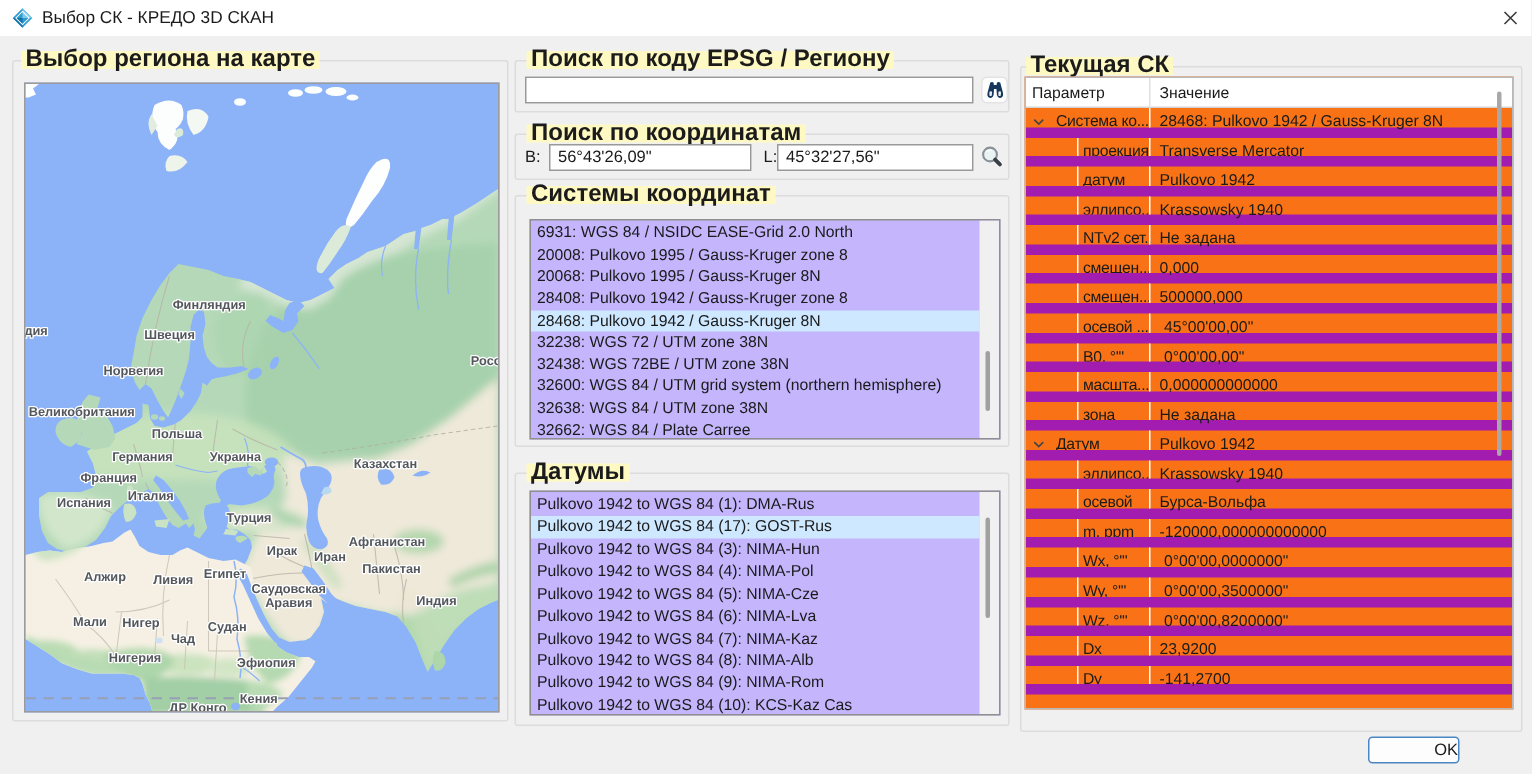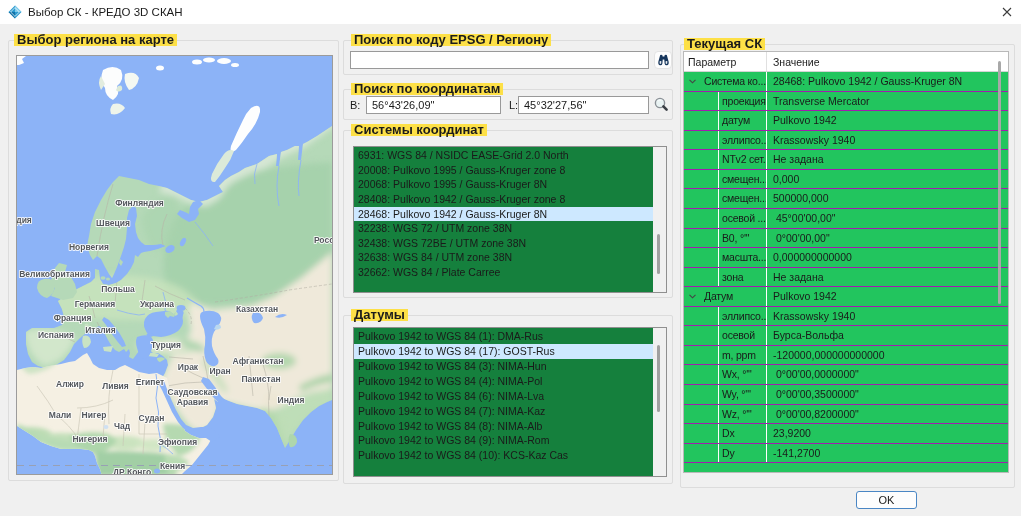--- a/index.html
+++ b/index.html
@@ -14,52 +14,52 @@
   
   .titlebar { left:0; top:0; width:1021px; height:24px; background:#ffffff;
               display:flex; align-items:center; }
   .title-icon { width:14px; height:14px; margin-left:8px; }
   .title-text { margin-left:6px; font-size:11.5px; color:#1b1b1b; }
   .close-btn { position:absolute; right:6px; top:4px; width:16px; height:16px;
                display:flex; align-items:center; justify-content:center; }
 
   
   .groupbox { border:1px solid #dcdcdc; border-radius:2px; }
-  .grouplabel { position:absolute; background:#fde047; padding:0 3px; color:#1b1b1b;
-                font-size:13px; font-weight:bold; line-height:12px; white-space:nowrap; }
+  .grouplabel { position:absolute; background:#fef9c3; padding:0 3px; color:#1b1b1b;
+                font-size:16px; font-weight:bold; line-height:12px; white-space:nowrap; }
 
   
   .mapframe { left:16px; top:55px; width:317px; height:420px; border:1px solid #9b9b9b; background:#8cb3f7; }
   .map-label { font-family:"Liberation Sans",sans-serif; font-weight:bold; font-size:8.5px;
                fill:#53575c; paint-order:stroke; stroke:#ffffff; stroke-width:1.7px;
                stroke-linejoin:round; text-anchor:middle; }
 
   
   .tinput { border:1px solid #999999; background:#ffffff; height:18px; font-size:11px;
             font-family:"Liberation Sans",sans-serif; padding:0 5px; color:#1a1a1a; outline:none; }
   .icon-btn { width:18px; height:18px; background:#fdfdfd; border:1px solid #e3e3e3;
               border-radius:4px; display:flex; align-items:center; justify-content:center; }
 
   
-  .listbox { background:#15803d; border:1px solid #8f8f8f; position:absolute; overflow:hidden; }
+  .listbox { background:#c4b5fd; border:1px solid #8f8f8f; position:absolute; overflow:hidden; }
   .list-inner { position:absolute; left:0; top:1px; right:13px; }
   .list-row { height:14.65px; line-height:14.65px; padding-left:4px; white-space:nowrap;
               font-size:10.5px; color:#1a1a1a; }
   #datums-list .list-row { height:14.93px; line-height:14.93px; }
   .list-row.selected { background:#cde8ff; }
   .scroll-zone { position:absolute; top:0; right:0; width:13px; bottom:0; background:#f0f0f0; }
   .scroll-thumb { position:absolute; width:3px; border-radius:2px; background:#a0a0a0; }
 
   
   .proptable { position:absolute; left:683px; top:51px; width:326px; height:422px;
-               background:#22c55e; border:1px solid #b9b9b9; overflow:hidden; font-size:10.5px; }
+               background:#f97316; border:1px solid #b9b9b9; overflow:hidden; font-size:10.5px; }
   .prop-header { display:flex; height:20px; background:#ffffff; border-bottom:1px solid #d4d4d4; }
   .prop-header .h1 { width:83px; padding-left:4px; line-height:20px; border-right:1px solid #e0e0e0; }
   .prop-header .h2 { flex:1; padding-left:6px; line-height:20px; }
-  .prop-row { display:flex; height:19.57px; border-bottom:1px solid #a21caf; position:relative; }
+  .prop-row { display:flex; height:19.57px; border-bottom:7px solid #a21caf; position:relative; }
   .prop-gutter { width:35px; position:relative; }
   .prop-param { width:48px; padding-left:3px; line-height:19.57px; white-space:nowrap; overflow:hidden; letter-spacing:-0.2px; }
   .prop-row.child .prop-gutter { border-right:1px solid #fcfcfc; }
   .prop-value { flex:1; border-left:1px solid #ffffff; padding-left:6px; line-height:19.57px;
                 white-space:pre; margin-left:0; }
   .prop-row .prop-value { margin-left:-1px; }
   .chev { position:absolute; left:5px; top:7px; width:7px; height:5px; }
   .ptable-scroll { position:absolute; right:7px; top:9px; width:3px; height:243px;
                    border-radius:2px; background:#a8a8a8; }
 
@@ -391,36 +391,38 @@
 <span class="grouplabel" style="left:351px; top:124px;">Системы координат</span>
 <div class="listbox" style="left:353px; top:146px; width:314px; height:147px;">
   <div class="list-inner" id="systems-list">
       <div class="list-row">6931: WGS 84 / NSIDC EASE-Grid 2.0 North</div>
       <div class="list-row">20008: Pulkovo 1995 / Gauss-Kruger zone 8</div>
       <div class="list-row">20068: Pulkovo 1995 / Gauss-Kruger 8N</div>
       <div class="list-row">28408: Pulkovo 1942 / Gauss-Kruger zone 8</div>
       <div class="list-row selected">28468: Pulkovo 1942 / Gauss-Kruger 8N</div>
       <div class="list-row">32238: WGS 72 / UTM zone 38N</div>
       <div class="list-row">32438: WGS 72BE / UTM zone 38N</div>
+      <div class="list-row">32600: WGS 84 / UTM grid system (northern hemisphere)</div>
       <div class="list-row">32638: WGS 84 / UTM zone 38N</div>
       <div class="list-row">32662: WGS 84 / Plate Carree</div>
     </div>
   <div class="scroll-zone">
     <div class="scroll-thumb" style="left:4px; top:87px; height:40px;"></div>
   </div>
 </div>
 
 <div class="abs groupbox" style="left:343px; top:315px; width:330px; height:169px;"></div>
 <span class="grouplabel" style="left:351px; top:309px;">Датумы</span>
 <div class="listbox" style="left:353px; top:327px; width:314px; height:150px;">
   <div class="list-inner" id="datums-list">
       <div class="list-row">Pulkovo 1942 to WGS 84 (1): DMA-Rus</div>
       <div class="list-row selected">Pulkovo 1942 to WGS 84 (17): GOST-Rus</div>
       <div class="list-row">Pulkovo 1942 to WGS 84 (3): NIMA-Hun</div>
       <div class="list-row">Pulkovo 1942 to WGS 84 (4): NIMA-Pol</div>
+      <div class="list-row">Pulkovo 1942 to WGS 84 (5): NIMA-Cze</div>
       <div class="list-row">Pulkovo 1942 to WGS 84 (6): NIMA-Lva</div>
       <div class="list-row">Pulkovo 1942 to WGS 84 (7): NIMA-Kaz</div>
       <div class="list-row">Pulkovo 1942 to WGS 84 (8): NIMA-Alb</div>
       <div class="list-row">Pulkovo 1942 to WGS 84 (9): NIMA-Rom</div>
       <div class="list-row">Pulkovo 1942 to WGS 84 (10): KCS-Kaz Cas</div>
     </div>
   <div class="scroll-zone">
     <div class="scroll-thumb" style="left:4px; top:17px; height:67px;"></div>
   </div>
 </div>
@@ -538,14 +540,14 @@
       </div>
       <div class="prop-row child">
         <div class="prop-gutter"></div>
         <div class="prop-param">Dy</div>
         <div class="prop-value">-141,2700</div>
       </div>
     </div>
   <div class="ptable-scroll"></div>
 </div>
 
-<button class="btn btn-ok" style="left:856px; top:491px; width:61px;">OK</button>
+<button class="btn btn-ok" style="left:912px; top:491px; width:61px;text-align:right;">OK</button>
 <button class="btn btn-cancel" style="left:949px; top:491px; width:78px;margin-top:29px;">Отмена</button>
 
 </body></html>

